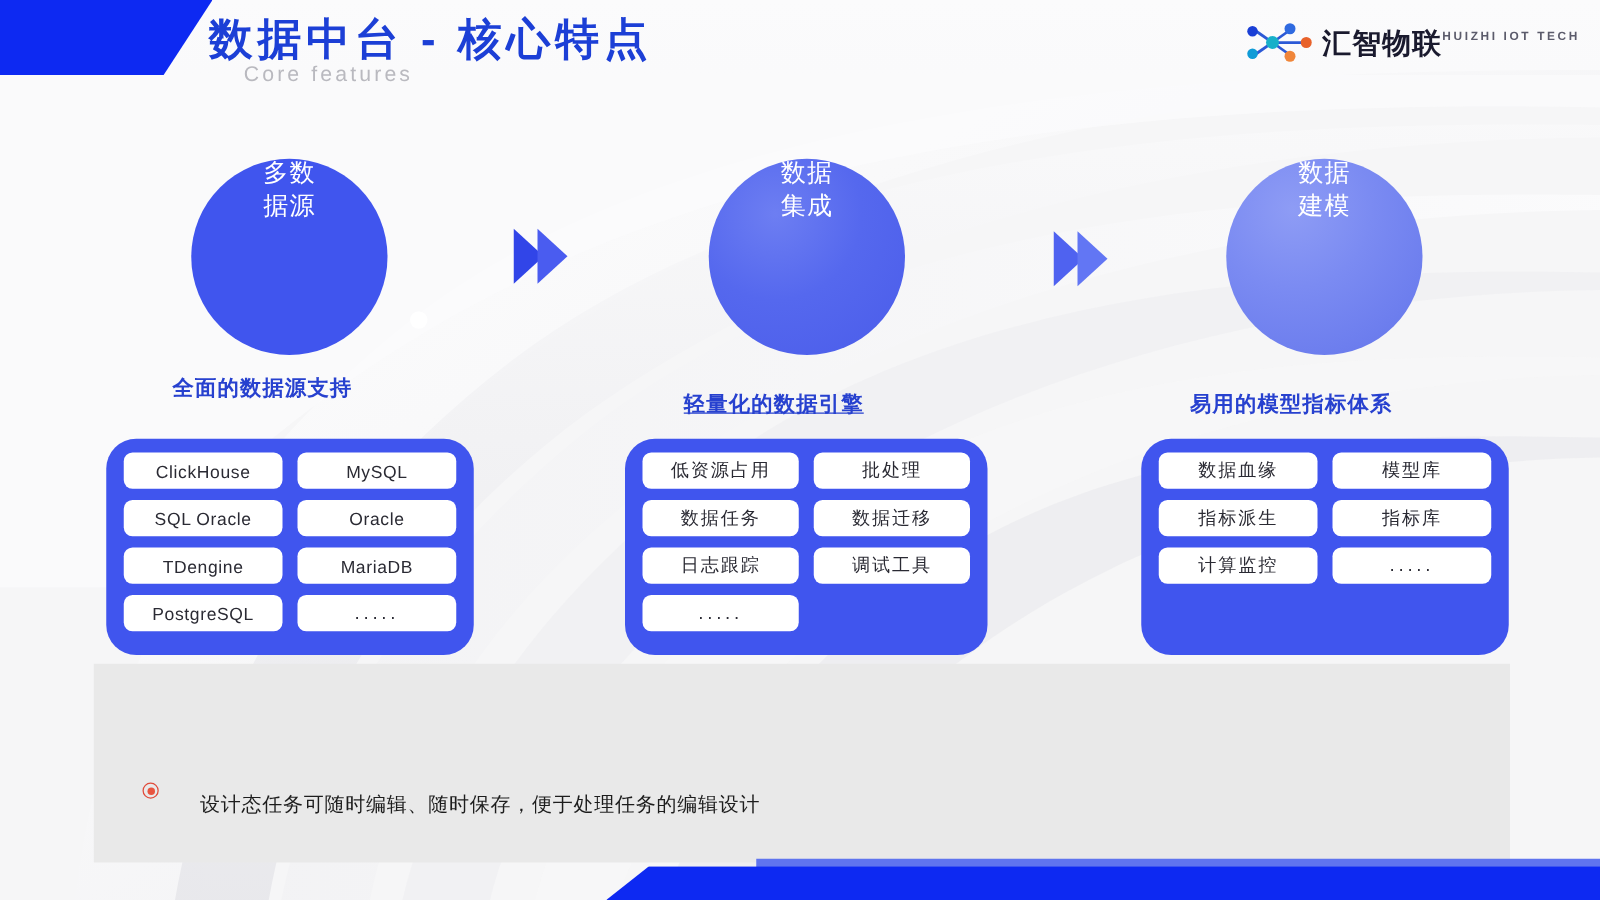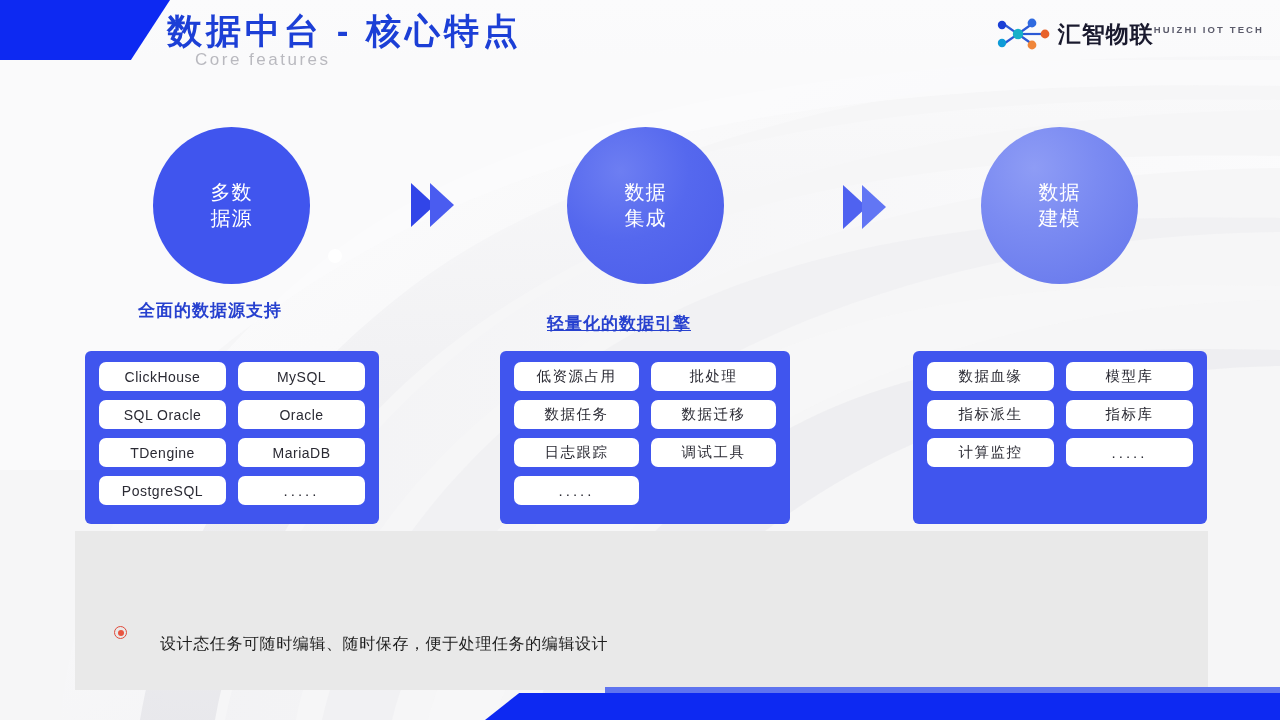--- a/index.html
+++ b/index.html
@@ -47,21 +47,21 @@
     display:flex; align-items:center; gap:6px; z-index:5;
   }
   .logo-text { display:flex; flex-direction:row; align-items:flex-start; }
   .logo-cn { font-size:23px; font-weight:bold; color:#1a1a2e; letter-spacing:1px; line-height:1.05; }
   .logo-en { font-size:9.5px; font-weight:bold; color:#5b5b6b; letter-spacing:2.1px; margin-top:2px; }
 
   
   .circle {
     position:absolute; border-radius:50%;
     display:flex; flex-direction:column;
-    align-items:center; justify-content:center;
+    align-items:center; justify-content:flex-start;
     color:#fff; font-size:20px; line-height:1.28;
     z-index:3;
   }
   .circle span { display:block; text-align:center; letter-spacing:1px; }
   #circle1 { left:153px; top:127px; width:157px; height:157px; background:#4055ee; }
   #circle2 { left:567px; top:127px; width:157px; height:157px;
              background:radial-gradient(circle at 34% 28%, #6d7ef2 0%, #5568ee 45%, #4a5cea 100%); }
   #circle3 { left:981px; top:127px; width:157px; height:157px;
              background:radial-gradient(circle at 34% 26%, #8e9cf5 0%, #7b8bf2 40%, #6d7eee 75%, #6173e8 100%); }
 
@@ -92,21 +92,21 @@
     letter-spacing:1px; white-space:nowrap;
   }
   #cap1 { left:138px; top:299px; }
   #cap2 { left:547px; top:312px;text-decoration:underline; }
   #cap3 { left:952px; top:312px; }
 
   
   .panel {
     position:absolute; z-index:4;
     background:#4055ee;
-    border-radius:6px;
+    border-radius:24px;
     padding:11px 14px;
     display:flex; flex-wrap:wrap;
     align-content:flex-start;
     gap:9px 12px;
     align-items:flex-end;
   }
   #panel1 { left:85px; top:351px; width:294px; height:173px; }
   #panel2 { left:500px; top:351px; width:290px; height:173px; }
   #panel3 { left:913px; top:351px; width:294px; height:173px; }
 
@@ -235,20 +235,21 @@
     <div class="tri b"></div>
   </div>
 
   <div class="circle" id="circle3">
     <span>数据</span>
     <span>建模</span>
   </div>
 
   <div class="caption" id="cap1">全面的数据源支持</div>
   <div class="caption" id="cap2">轻量化的数据引擎</div>
+  <div class="caption" id="cap3">易用的模型指标体系</div>
 
   <div class="panel" id="panel1">
       <div class="tag">ClickHouse</div>
       <div class="tag">MySQL</div>
       <div class="tag">SQL Oracle</div>
       <div class="tag">Oracle</div>
       <div class="tag">TDengine</div>
       <div class="tag">MariaDB</div>
       <div class="tag">PostgreSQL</div>
       <div class="tag dots">.....</div>

